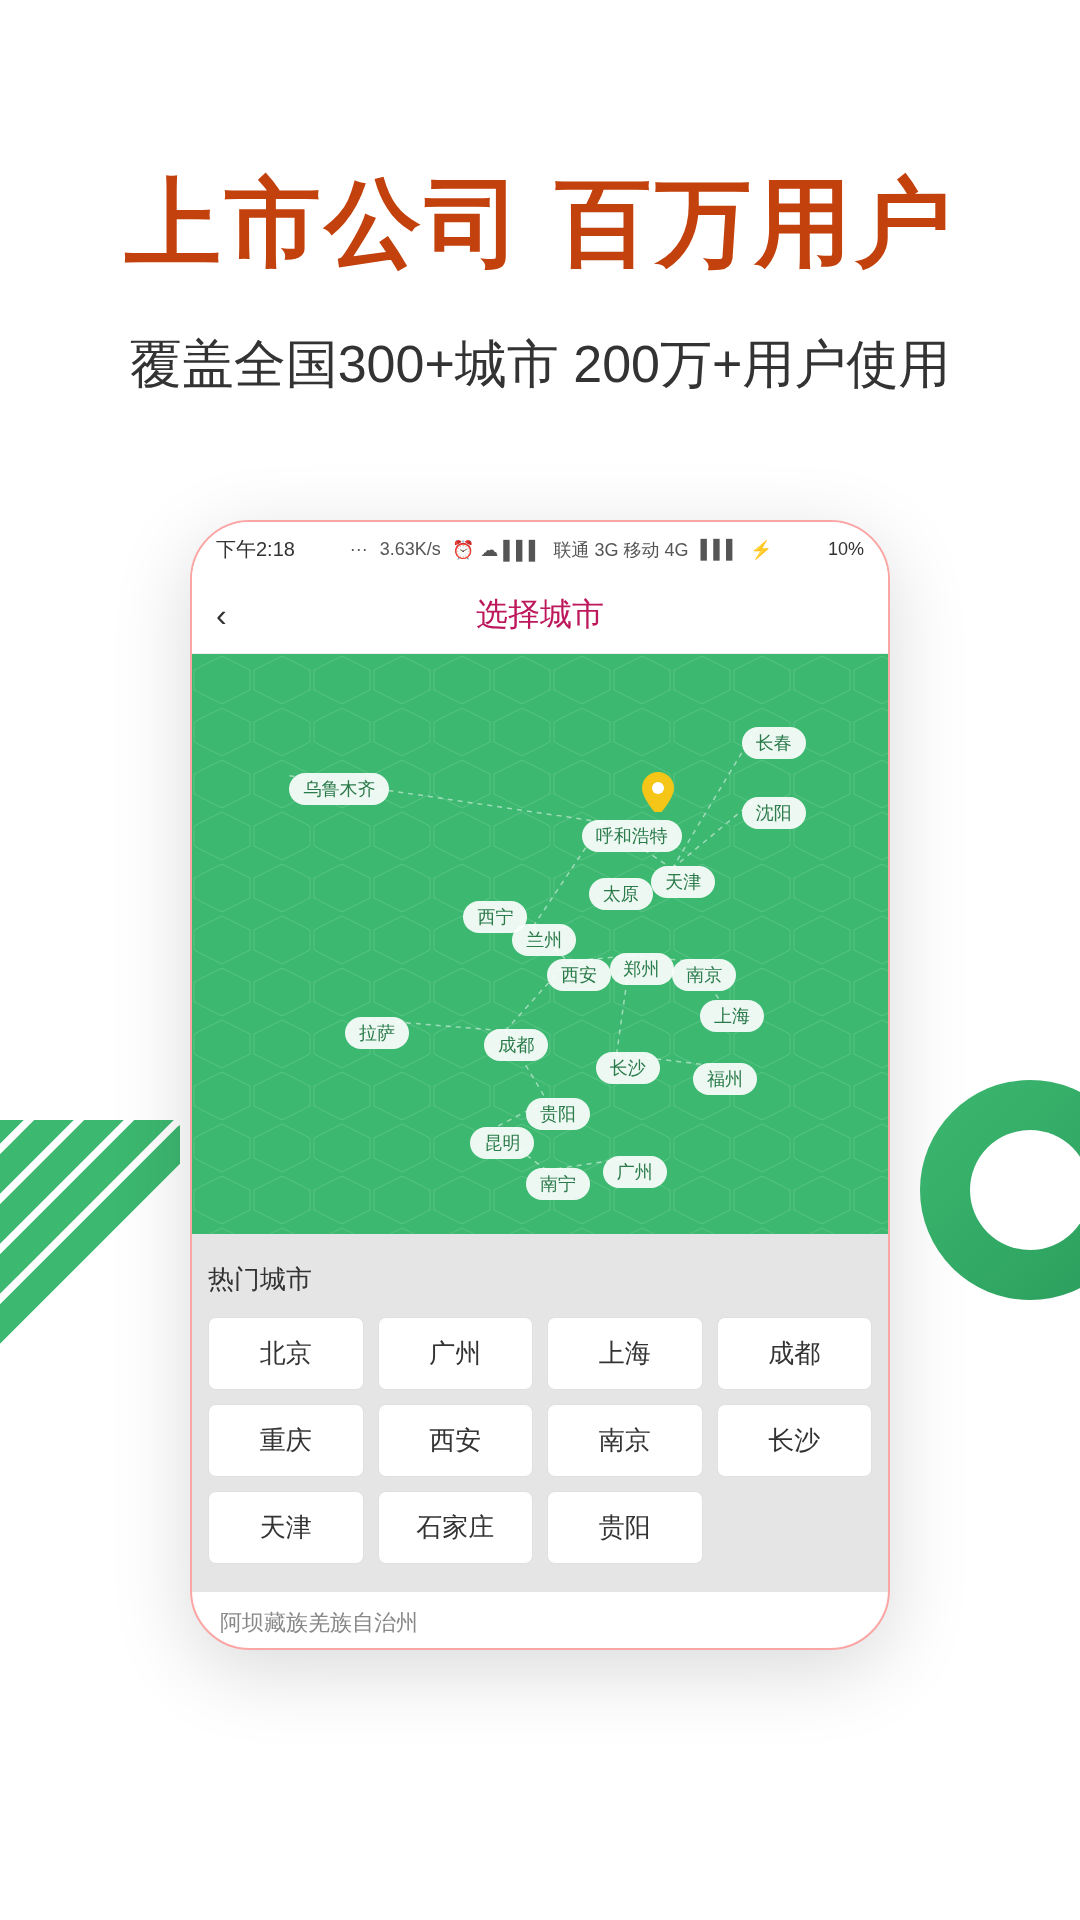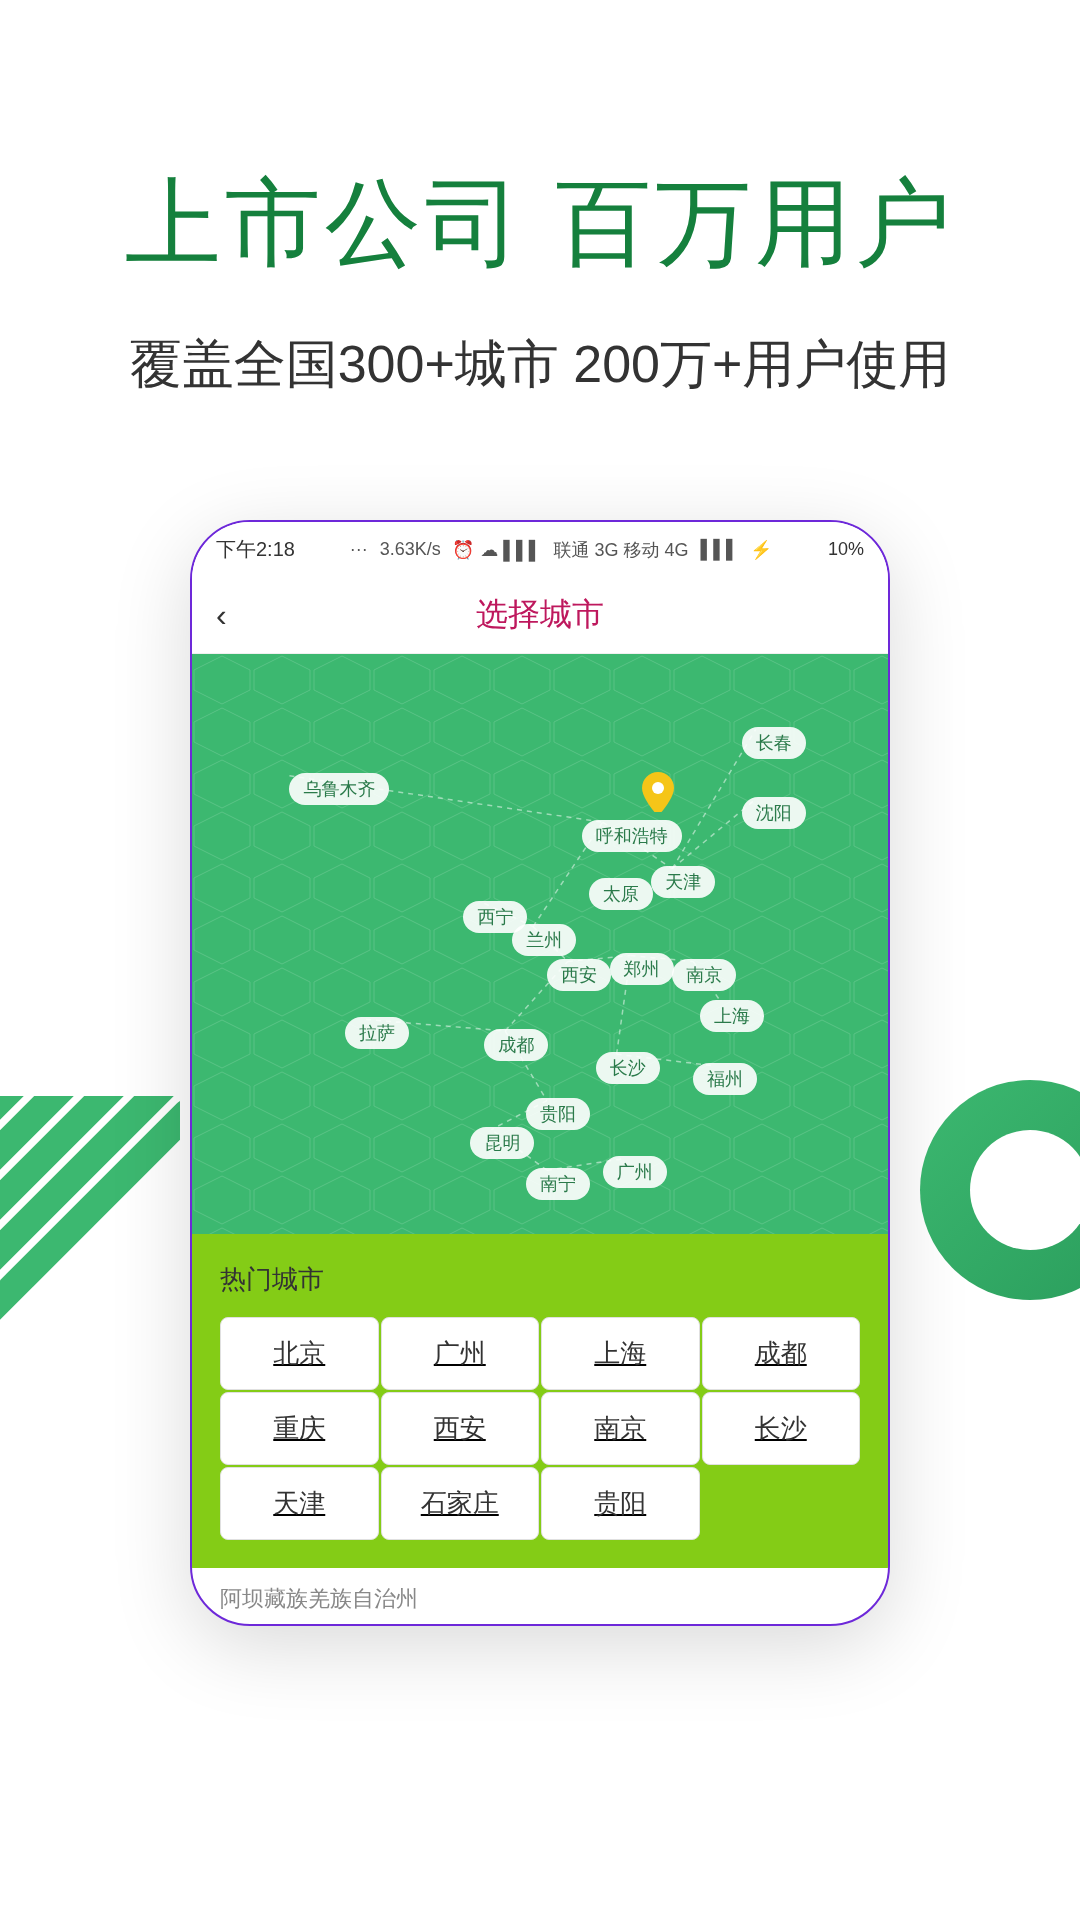--- a/index.html
+++ b/index.html
@@ -13,22 +13,22 @@
       position: relative;
     }
 
     
     .top-section {
       padding: 160px 80px 60px 80px;
       text-align: center;
     }
     .main-title {
       font-size: 96px;
-      font-weight: 400;
-      color: #15803d;
+      font-weight: 700;
+      color: #c2410c;
       letter-spacing: 4px;
       margin-bottom: 40px;
     }
     .sub-title {
       font-size: 52px;
       color: #333;
       font-weight: 400;
     }
 
     
@@ -37,21 +37,21 @@
       justify-content: center;
       margin-top: 60px;
       position: relative;
     }
 
     .phone-mockup {
       width: 700px;
       background: #fff;
       border-radius: 60px;
       box-shadow: 0 20px 80px rgba(0,0,0,0.15);
-      border: 2px solid #6d28d9;
+      border: 2px solid #fca5a5;
       overflow: hidden;
       position: relative;
       z-index: 2;
     }
 
     
     .status-bar {
       background: #fff;
       padding: 14px 24px;
       display: flex;
@@ -103,34 +103,33 @@
       padding: 4px 14px;
       font-size: 18px;
       color: #2a7a4a;
       white-space: nowrap;
       font-weight: 500;
       margin-top: 15px;
     }
 
     
     .popular-section {
-      padding: 28px 28px;
-      background: #84cc16;
+      padding: 28px 16px;
+      background: #e5e5e5;
     }
     .popular-title {
       font-size: 26px;
       color: #333;
       margin-bottom: 20px;
       font-weight: 500;
     }
     .city-grid {
       display: grid;
       grid-template-columns: repeat(4, 1fr);
-      gap: 2px;
-      text-decoration: underline;
+      gap: 14px;
     }
     .city-btn {
       border: 1.5px solid #e0e0e0;
       border-radius: 8px;
       padding: 18px 10px;
       text-align: center;
       font-size: 26px;
       color: #333;
       background: #fff;
     }

